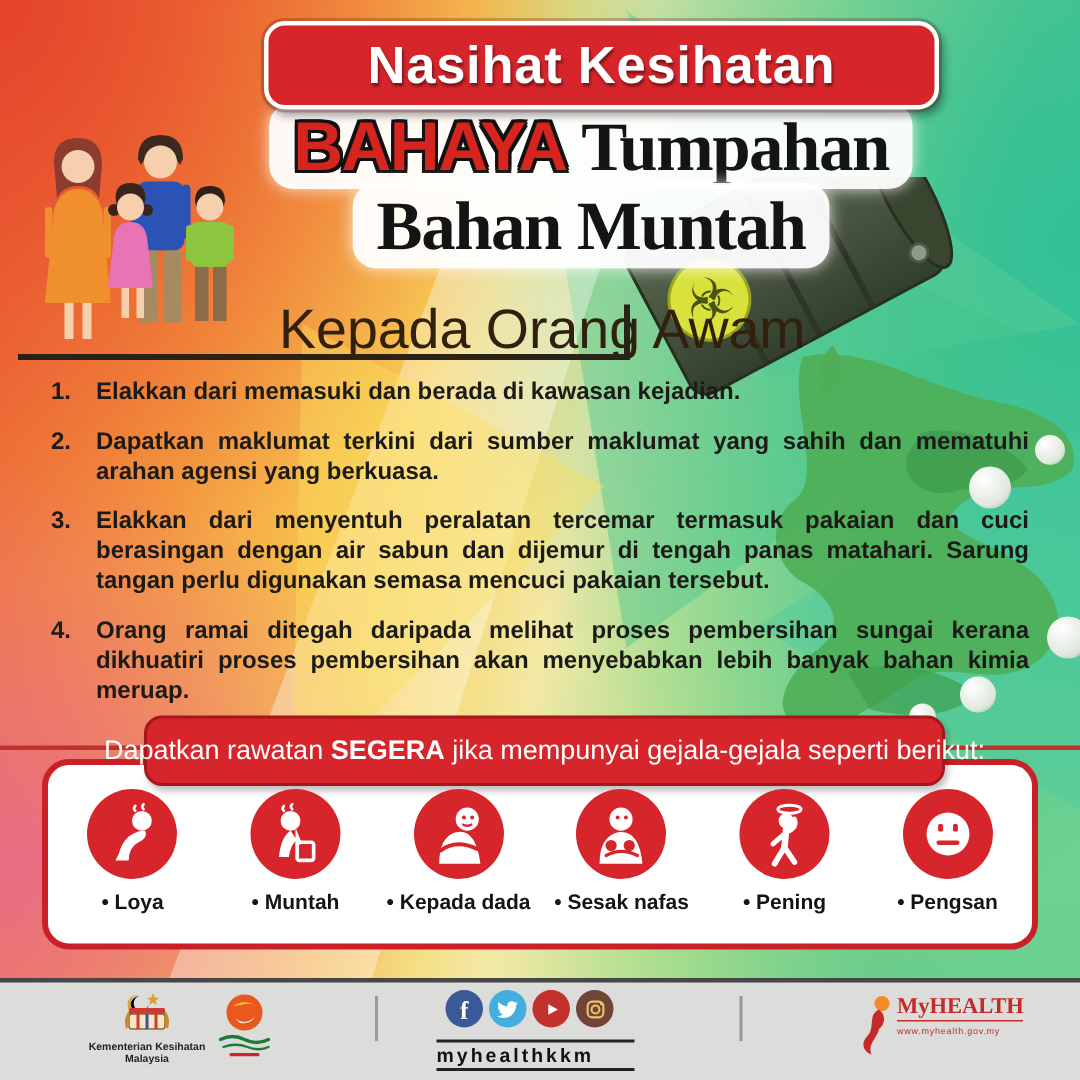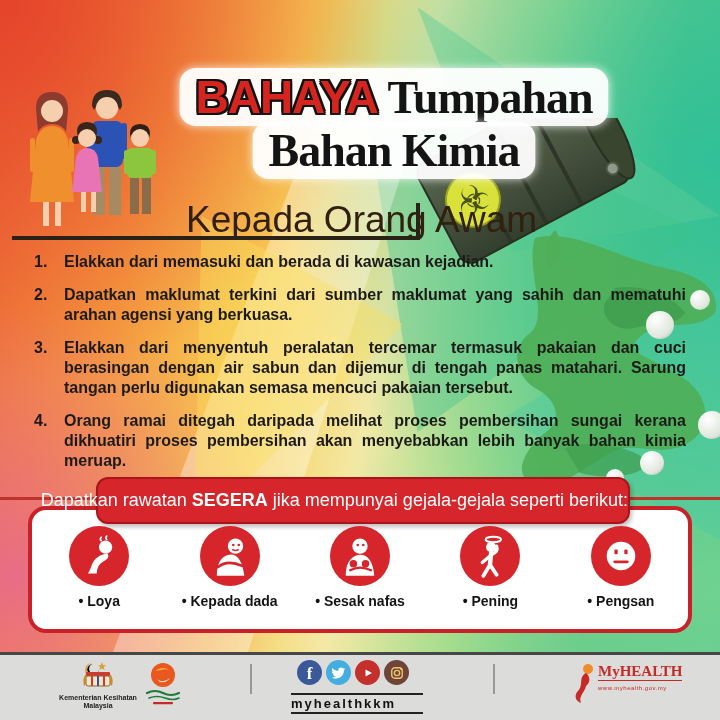--- a/index.html
+++ b/index.html
@@ -38,21 +38,21 @@
 
   .advisories{left:34px;top:252px;width:652px;z-index:4;}
   .adv-item{display:flex;margin-bottom:13px;color:#1d1b17;}
   .adv-num{width:22px;flex:none;font-size:16px;font-weight:bold;line-height:20px;}
   .adv-text{flex:1;font-size:16px;font-weight:bold;line-height:20px;text-align:justify;padding-left:8px;}
 
   .redline{top:497px;height:3px;background:#c0332d;z-index:3;}
   .rl-left{left:0;width:96px;}
   .rl-right{left:626px;width:94px;}
   .sym-banner{left:96px;top:477px;width:530px;height:43px;background:#d6252b;border:2px solid #a8161b;
-    border-radius:12px;display:flex;align-items:center;justify-content:flex-end;z-index:6;
+    border-radius:12px;display:flex;align-items:center;justify-content:center;z-index:6;
     box-shadow:2px 3px 4px rgba(0,0,0,.25);}
   .sym-banner span{color:#fff;font-size:18px;white-space:pre;}
   .sym-banner .b{font-weight:bold;}
   .panel{left:28px;top:506px;width:656px;height:119px;background:#fff;border:4px solid #ca2128;
     border-radius:18px;z-index:5;}
   .sym-row{position:absolute;left:34px;top:526px;width:652px;display:flex;justify-content:space-between;z-index:7;}
   .sym{text-align:center;flex:1;}
   .sym-circle{width:60px;height:60px;border-radius:50%;background:#d6252b;margin:0 auto;
     display:flex;align-items:center;justify-content:center;}
   .sym-label{margin-top:7px;font-size:14px;font-weight:bold;color:#141414;white-space:nowrap;}
@@ -158,26 +158,29 @@
 
     <path d="M140,112 C150,125 145,140 135,150 C128,140 130,122 140,112 Z" fill="#4fae57" opacity=".95"></path>
 
     <circle cx="245" cy="207" r="14" fill="url(#bub)"></circle>
     <circle cx="285" cy="182" r="10" fill="url(#bub)"></circle>
     <circle cx="297" cy="307" r="14" fill="url(#bub)"></circle>
     <circle cx="237" cy="345" r="12" fill="url(#bub)"></circle>
     <circle cx="200" cy="360" r="9" fill="url(#bub)"></circle>
   </svg>
 
+  <div class="abs title-banner">
+    <span>Nasihat Kesihatan</span>
+  </div>
 
   <div class="hl-line hl1">
     <span class="hl-pill"><span class="hl-txt hl-danger">BAHAYA</span><span class="hl-txt hl-black"> Tumpahan</span></span>
   </div>
   <div class="hl-line hl2">
-    <span class="hl-pill"><span class="hl-txt hl-black">Bahan Kimia</span></span>
+    <span class="hl-pill"><span class="hl-txt hl-black">Bahan Muntah</span></span>
   </div>
 
   <div class="abs subtitle">Kepada Orang Awam</div>
   <div class="abs rule-h"></div>
   <div class="abs rule-v"></div>
 
   <div class="abs advisories">
     <div class="adv-item">
       <span class="adv-num">1.</span>
       <span class="adv-text">Elakkan dari memasuki dan berada di kawasan kejadian.</span>
@@ -209,20 +212,33 @@
     <div class="sym">
       <div class="sym-circle">
         <svg width="44" height="44" viewBox="0 0 40 40" fill="#fff" stroke="none">
           <circle cx="26" cy="12" r="6"></circle>
           <path d="M26,18 Q15,20 12,32 L10,36 L18,36 Q18,28 24,25 Q30,22 28,18 Z"></path>
           <path d="M22,3 q-1.5,1.5 0,3" stroke="#fff" stroke-width="1.6" fill="none" stroke-linecap="round"></path>
           <path d="M27,2 q-1.5,1.5 0,3" stroke="#fff" stroke-width="1.6" fill="none" stroke-linecap="round"></path>
         </svg>
       </div>
       <div class="sym-label">• Loya</div>
+    </div>
+    <div class="sym">
+      <div class="sym-circle">
+        <svg width="44" height="44" viewBox="0 0 40 40">
+          <circle cx="17" cy="12" r="6" fill="#fff"></circle>
+          <path d="M17,18 Q11,22 10,34 L16,34 Q17,26 21,24 Z" fill="#fff"></path>
+          <path d="M20,16 L24,26 L20,27 Z" fill="#fff"></path>
+          <rect x="21" y="25" width="10" height="11" rx="1.5" fill="none" stroke="#fff" stroke-width="2.2"></rect>
+          <path d="M13,3 q-1.5,1.5 0,3" stroke="#fff" stroke-width="1.6" fill="none" stroke-linecap="round"></path>
+          <path d="M18,2 q-1.5,1.5 0,3" stroke="#fff" stroke-width="1.6" fill="none" stroke-linecap="round"></path>
+        </svg>
+      </div>
+      <div class="sym-label">• Muntah</div>
     </div>
     <div class="sym">
       <div class="sym-circle">
         <svg width="44" height="44" viewBox="0 0 40 40">
           <circle cx="25" cy="11" r="7" fill="#fff"></circle>
           <circle cx="23" cy="10" r="1.2" fill="#d6252b"></circle>
             <circle cx="28" cy="10" r="1.2" fill="#d6252b"></circle>
           <path d="M22,14 q3,2 6,0" stroke="#d6252b" stroke-width="1.4" fill="none"></path>
           <path d="M8,38 Q8,22 18,19 Q30,16 33,38 Z" fill="#fff"></path>
           <path d="M9,30 Q18,23 31,29" stroke="#d6252b" stroke-width="2.4" fill="none" stroke-linecap="round"></path>

